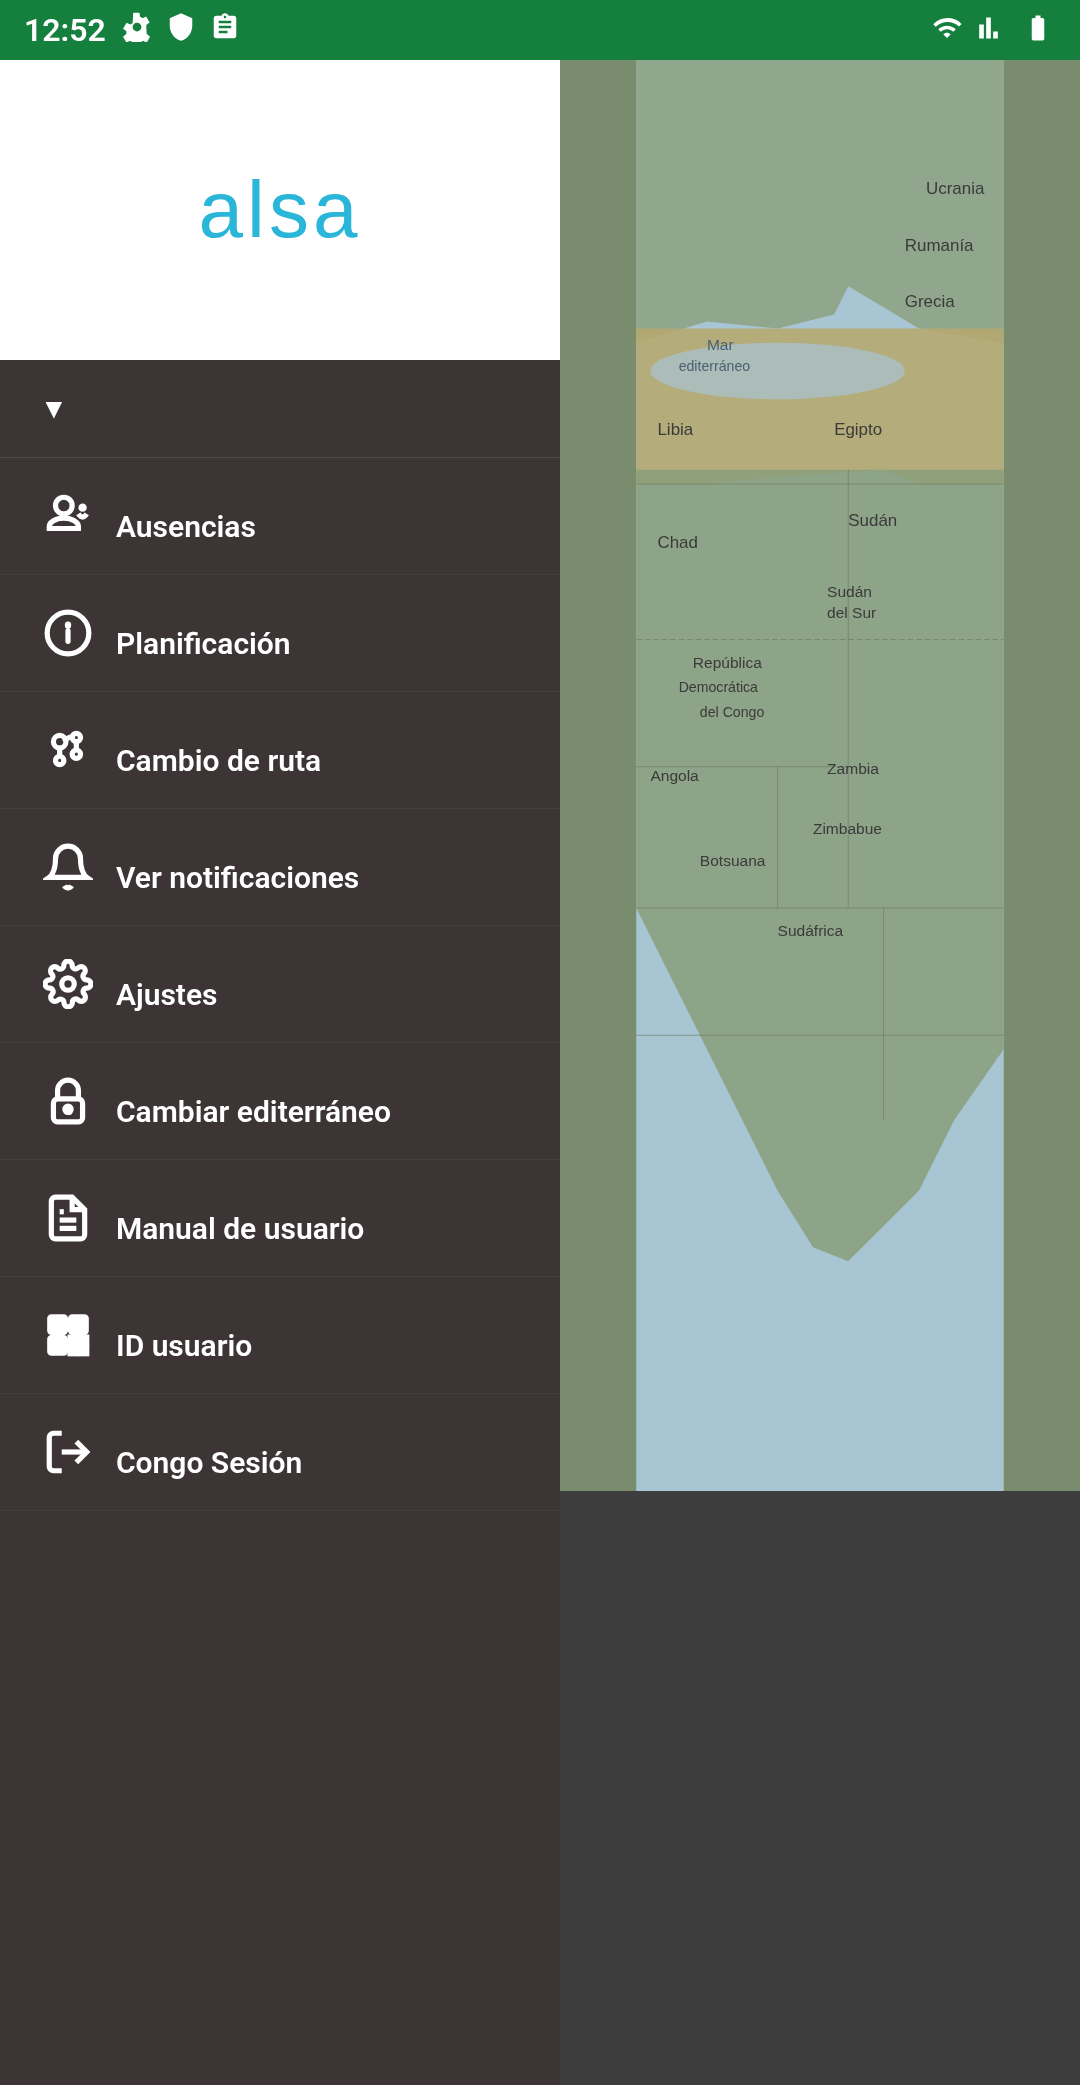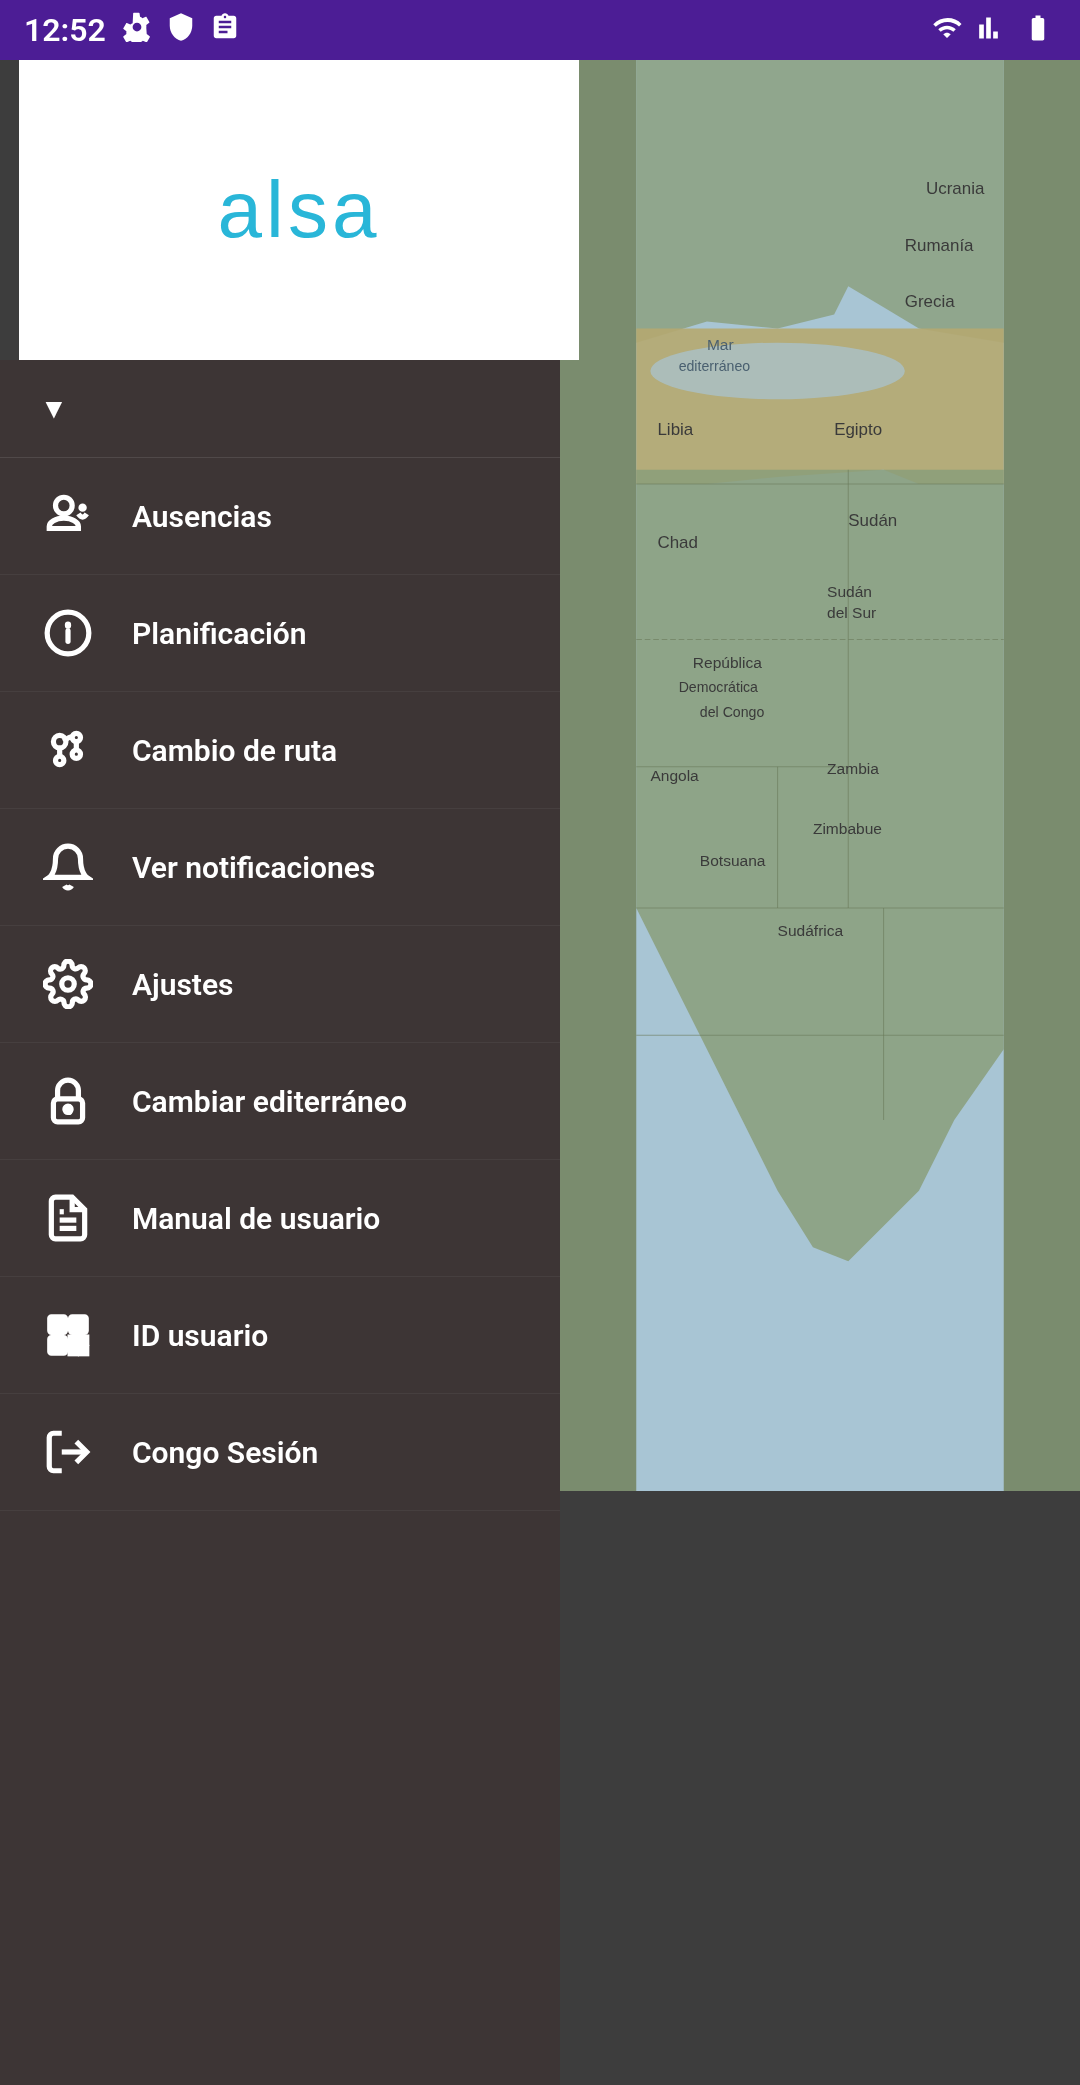--- a/index.html
+++ b/index.html
@@ -11,21 +11,21 @@
       font-family: 'Roboto', Arial, sans-serif;
       overflow: hidden;
       position: relative;
       background: #3d3d3d;
     }
 
     
     .status-bar {
       width: 1080px;
       height: 60px;
-      background: #4c1d95;
+      background: #15803d;
       display: flex;
       align-items: center;
       justify-content: space-between;
       padding: 0 24px;
       position: relative;
       z-index: 100;
     }
 
     .status-left {
       display: flex;
@@ -85,21 +85,20 @@
     }
 
     
     .logo-area {
       background: #ffffff;
       width: 100%;
       height: 300px;
       display: flex;
       align-items: center;
       justify-content: center;
-      margin-left: 19px;
     }
 
     .logo-text {
       font-size: 80px;
       font-weight: 300;
       color: #29b6d8;
       letter-spacing: 4px;
       font-family: Arial, sans-serif;
     }
 
@@ -126,23 +125,23 @@
 
     .user-name {
       color: white;
       font-size: 32px;
       font-weight: 700;
     }
 
     
     .menu-item {
       display: flex;
-      align-items: center;
+      align-items: flex-end;
       padding: 30px 40px;
-      gap: 36px;
+      gap: 20px;
       cursor: pointer;
       border-bottom: 1px solid rgba(255,255,255,0.05);
     }
 
     .menu-icon {
       width: 56px;
       height: 56px;
       display: flex;
       align-items: center;
       justify-content: center;

